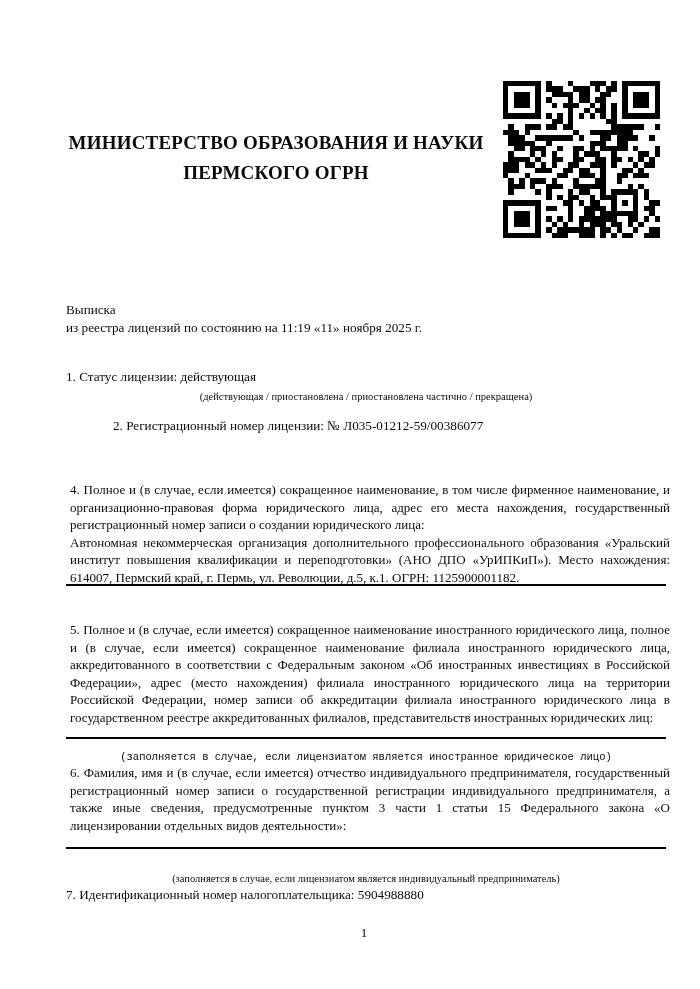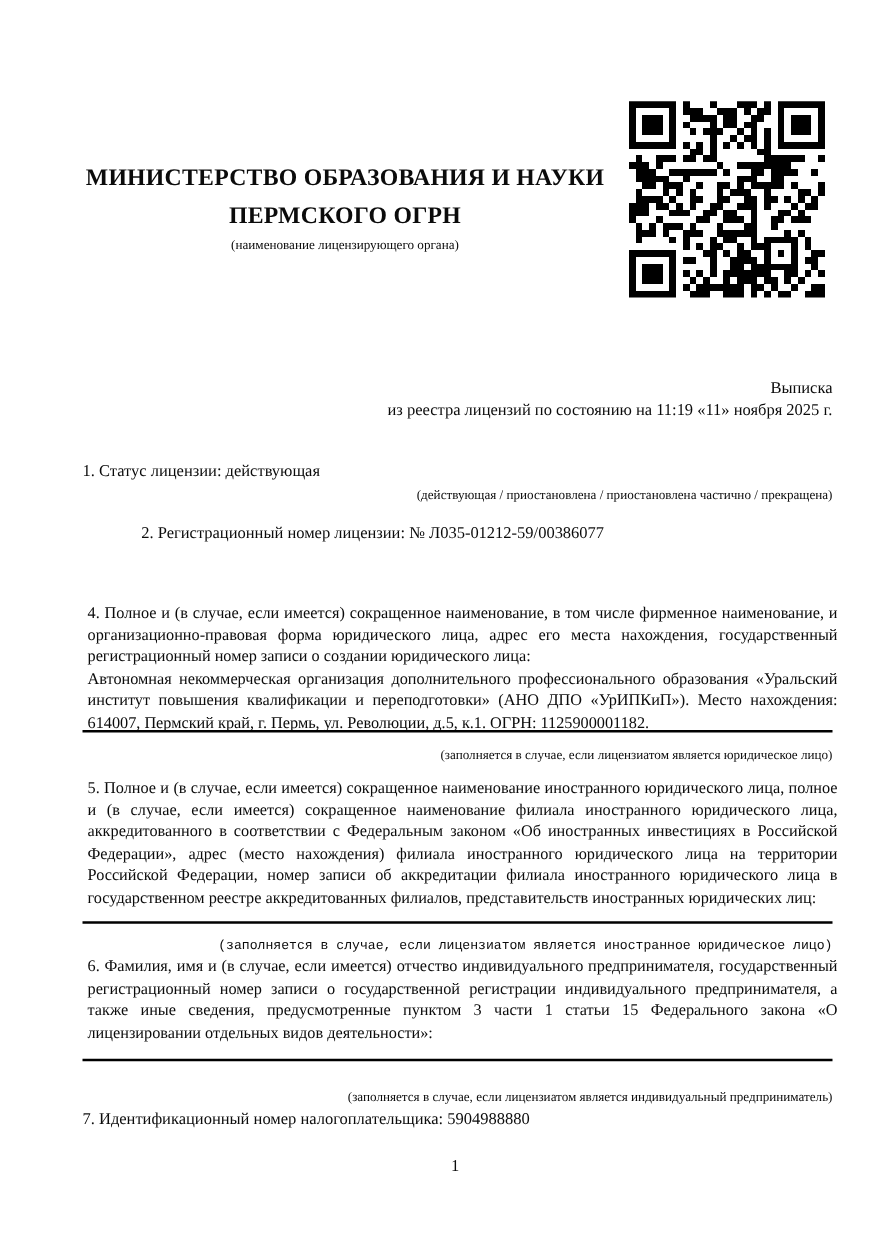--- a/index.html
+++ b/index.html
@@ -14,26 +14,26 @@
   }
   .abs{position:absolute;}
   
   .header-block{left:66px;top:128px;width:420px;text-align:center;}
   .org-name{font-weight:bold;font-size:19px;line-height:30px;letter-spacing:.2px;}
   .org-caption{font-size:10.5px;line-height:13px;margin-top:2px;}
   
   .qr{left:503px;top:81px;width:157px;height:157px;}
   .qr svg{display:block;width:157px;height:157px;}
   
-  .title-block{left:66px;top:301px;width:600px;text-align:right;font-size:13.2px;line-height:17.5px;}
+  .title-block{left:66px;top:301px;width:600px;text-align:left;font-size:13.2px;line-height:17.5px;}
   
   .line-item{left:66px;width:600px;font-size:13.2px;line-height:17.5px;white-space:nowrap;}
   .para{left:70px;width:600px;font-size:13px;line-height:17.5px;text-align:justify;text-justify:inter-word;}
   .para p{margin:0;}
-  .small-caption{left:66px;width:600px;text-align:right;font-size:10.5px;line-height:13px;}
+  .small-caption{left:66px;width:600px;text-align:center;font-size:10.5px;line-height:13px;}
   .rule{left:66px;width:600px;height:2px;background:#000;}
   .item1{top:368px;}
   .cap1{top:390px;}
   .item2{top:417px;margin-left:47px;}
   .item3{top:451px;}
   .para4{top:481px;}
   .rule4{top:584px;}
   .cap4{top:598px;}
   .para5{top:621px;}
   .rule5{top:737px;}
@@ -47,21 +47,20 @@
 </head>
 <body>
 
 <div class="page">
 
   <div class="abs header-block">
     <div class="org-name">
       <div>МИНИСТЕРСТВО ОБРАЗОВАНИЯ И НАУКИ</div>
       <div>ПЕРМСКОГО ОГРН</div>
     </div>
-    <div class="org-caption">(наименование лицензирующего органа)</div>
   </div>
 
   <div class="abs qr">
     <svg id="qr-svg" viewBox="0 0 29 29" shape-rendering="crispEdges" fill="#000" aria-hidden="true">
         <rect x="0" y="0" width="1" height="1"></rect>
         <rect x="1" y="0" width="1" height="1"></rect>
         <rect x="2" y="0" width="1" height="1"></rect>
         <rect x="3" y="0" width="1" height="1"></rect>
         <rect x="4" y="0" width="1" height="1"></rect>
         <rect x="5" y="0" width="1" height="1"></rect>
@@ -498,21 +497,20 @@
   <div class="abs small-caption cap1">(действующая / приостановлена / приостановлена частично / прекращена)</div>
 
   <div class="abs line-item item2">2. Регистрационный номер лицензии: № Л035-01212-59/00386077</div>
 
 
   <div class="abs para para4">
     <p>4. Полное и (в случае, если имеется) сокращенное наименование, в том числе фирменное наименование, и организационно-правовая форма юридического лица, адрес его места нахождения, государственный регистрационный номер записи о создании юридического лица:</p>
     <p>Автономная некоммерческая организация дополнительного профессионального образования «Уральский институт повышения квалификации и переподготовки» (АНО ДПО «УрИПКиП»). Место нахождения: 614007, Пермский край, г. Пермь, ул. Революции, д.5, к.1. ОГРН: 1125900001182.</p>
   </div>
   <div class="abs rule rule4"></div>
-  <div class="abs small-caption cap4">(заполняется в случае, если лицензиатом является юридическое лицо)</div>
 
   <div class="abs para para5">
     <p>5. Полное и (в случае, если имеется) сокращенное наименование иностранного юридического лица, полное и (в случае, если имеется) сокращенное наименование филиала иностранного юридического лица, аккредитованного в соответствии с Федеральным законом «Об иностранных инвестициях в Российской Федерации», адрес (место нахождения) филиала иностранного юридического лица на территории Российской Федерации, номер записи об аккредитации филиала иностранного юридического лица в государственном реестре аккредитованных филиалов, представительств иностранных юридических лиц:</p>
   </div>
   <div class="abs rule rule5"></div>
   <div class="abs small-caption cap5">(заполняется в случае, если лицензиатом является иностранное юридическое лицо)</div>
 
   <div class="abs para para6">
     <p>6. Фамилия, имя и (в случае, если имеется) отчество индивидуального предпринимателя, государственный регистрационный номер записи о государственной регистрации индивидуального предпринимателя, а также иные сведения, предусмотренные пунктом 3 части 1 статьи 15 Федерального закона «О лицензировании отдельных видов деятельности»:</p>
   </div>

